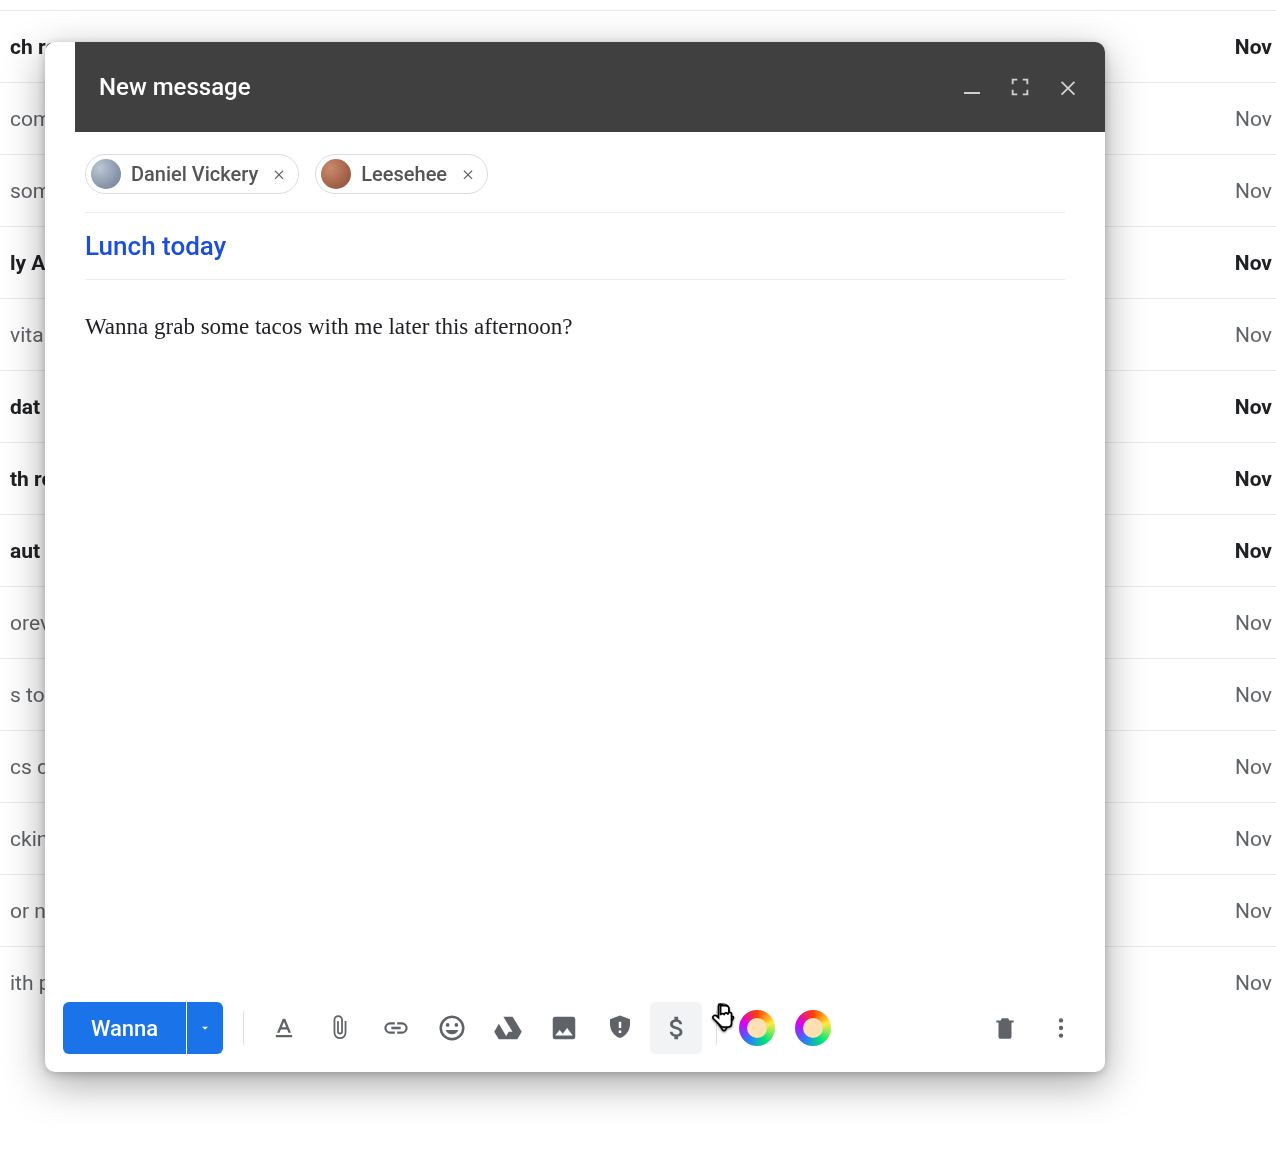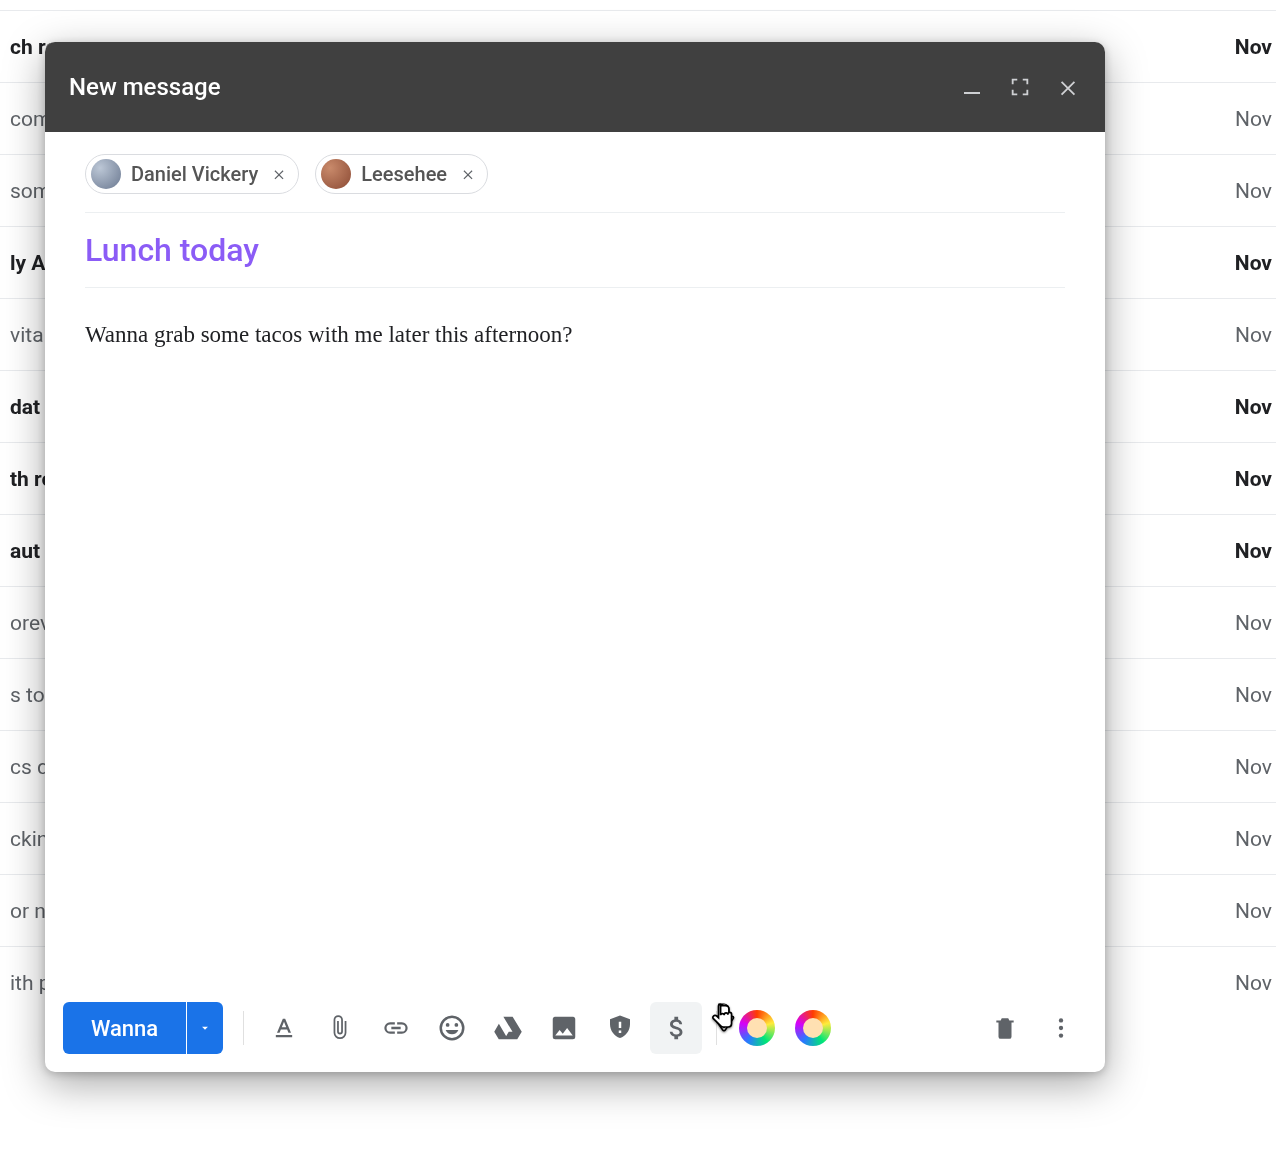--- a/index.html
+++ b/index.html
@@ -49,20 +49,21 @@
     }
 
     .compose-header {
       background: #404040;
       color: #fff;
       height: 90px;
       display: flex;
       align-items: center;
       justify-content: space-between;
       padding: 0 24px;
+      margin-left: 30px;
     }
     .compose-title {
       font-size: 24px;
       font-weight: 500;
     }
     .header-actions {
       display: flex;
       align-items: center;
       gap: 22px;
     }
@@ -118,22 +119,22 @@
       line-height: 0;
     }
 
     .subject-row {
       padding: 18px 0;
       border-bottom: 1px solid #eceff1;
     }
     .subject-input {
       border: none; outline: none;
       width: 100%;
-      font-size: 32px;
-      color: #8b5cf6;
+      font-size: 26px;
+      color: #1d4ed8;
       font-weight: 500;
       font-family: inherit;
     }
 
     .body-area {
       flex: 1;
       padding-top: 30px;
       border: none; outline: none;
       font-size: 23px;
       color: #202124;

